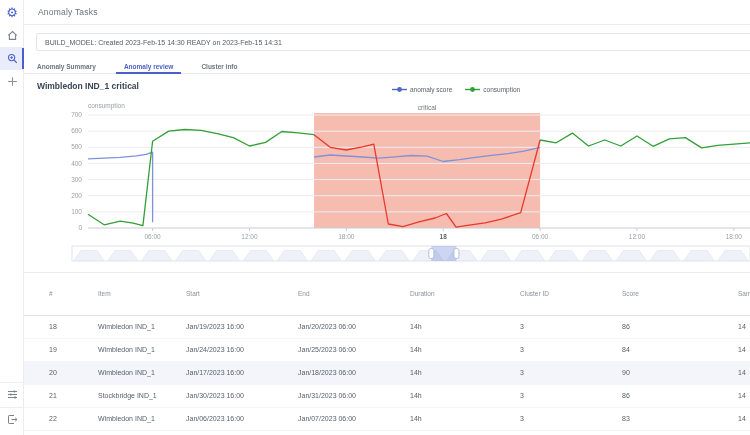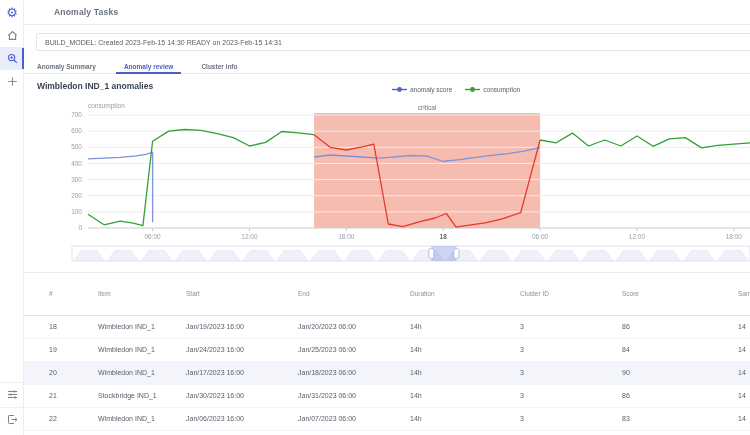--- a/index.html
+++ b/index.html
@@ -15,21 +15,21 @@
   .logo-tile { width:24px; height:24px; display:flex; align-items:center; justify-content:center;
     color:#4a5fc9; font-size:13px; line-height:1; }
   .nav-item { width:24px; height:23px; display:flex; align-items:center; justify-content:center; position:relative; }
   .nav-item.active { background:#e9edfb; }
   .nav-item.active::after { content:''; position:absolute; right:0; top:1px; bottom:1px; width:2px; background:#4a5fc9; }
   .sidebar-bottom { position:absolute; left:0; bottom:3px; width:24px; }
   .sidebar-bottom .nav-item { border-top:1px solid #efeff3; height:25px; }
   
   .topbar { position:absolute; left:24px; top:0; width:726px; height:25px;
     border-bottom:1px solid #ececf0; display:flex; align-items:center; padding-left:14px; }
-  .page-title { font-size:8.5px; color:#6a737e; font-weight:700; letter-spacing:.2px;margin-left:16px; }
+  .page-title { font-size:8.5px; color:#6a737e; font-weight:400; letter-spacing:.2px; }
   
   .model-bar { position:absolute; left:36px; top:33px; width:720px; height:18px;
     border:1px solid #e4e4ea; border-radius:2px; display:flex; align-items:center;
     padding-left:8px; font-size:7px; color:#555c66; background:#fff; }
   
   .tabs { position:absolute; left:24px; top:57px; width:726px; height:17px;
     border-bottom:1px solid #e9e9ee; display:flex; padding-left:13px; }
   .tab { font-size:6.5px; font-weight:700; color:#6b7480; padding:6px 14px 0 14px; position:relative; cursor:pointer; }
   .tab:first-child { padding-left:0; }
   .tab.active { color:#4a5fc9; }
@@ -108,21 +108,21 @@
 <div class="model-bar">
   <span>BUILD_MODEL: Created 2023-Feb-15 14:30 READY on 2023-Feb-15 14:31</span>
 </div>
 
 <div class="tabs" id="tabs">
     <div class="tab">Anomaly Summary</div>
     <div class="tab active">Anomaly review</div>
     <div class="tab">Cluster info</div>
   </div>
 
-<div class="chart-title">Wimbledon IND_1 anomalies</div>
+<div class="chart-title">Wimbledon IND_1 critical</div>
 <div class="legend" id="legend">
     <div class="legend-item">
       <svg width="15" height="7">
         <line x1="0" y1="3.5" x2="15" y2="3.5" stroke="#4d66c6" stroke-width="1.4"></line>
         <circle cx="7.5" cy="3.5" r="2.4" fill="#4d66c6"></circle>
       </svg>
       <span>anomaly score</span>
     </div>
     <div class="legend-item">
       <svg width="15" height="7">

